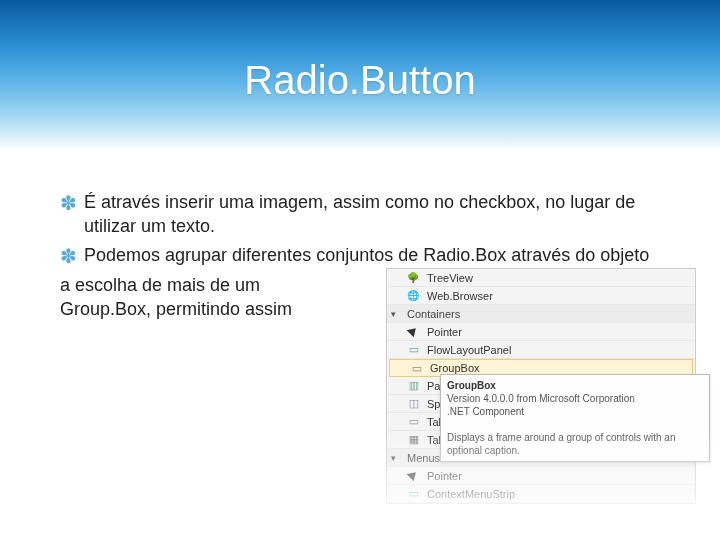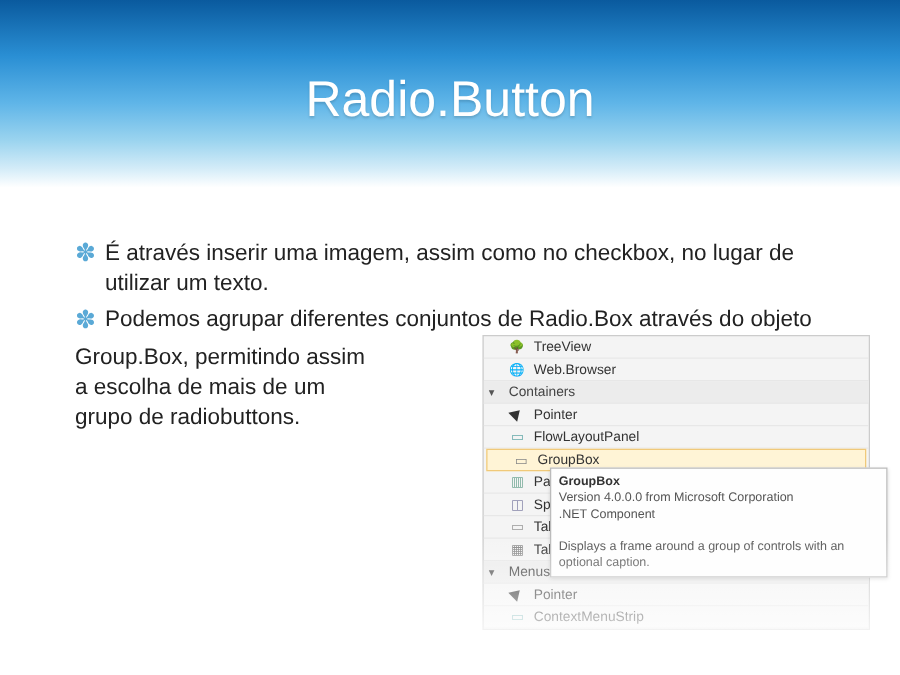--- a/index.html
+++ b/index.html
@@ -143,23 +143,22 @@
 
 <div class="content">
   <div class="bullet-row">
     <div class="bullet-mark">✽</div>
     <div class="bullet-text">É através inserir uma imagem, assim como no checkbox, no lugar de utilizar um texto.</div>
   </div>
   <div class="bullet-row">
     <div class="bullet-mark">✽</div>
     <div class="bullet-text">Podemos agrupar diferentes conjuntos de Radio.Box através do objeto</div>
   </div>
+  <div class="plain-line">a escolha de mais de um</div>
   <div class="plain-line">Group.Box, permitindo assim</div>
-  <div class="plain-line">a escolha de mais de um</div>
-  <div class="plain-line">grupo de radiobuttons.</div>
 </div>
 
 <div class="toolbox">
   <div class="tb-row">
     <span class="arrow"></span>
       <span class="tb-icon ic-tree"></span>
     <span>TreeView</span>
   </div>
   <div class="tb-row">
     <span class="arrow"></span>

